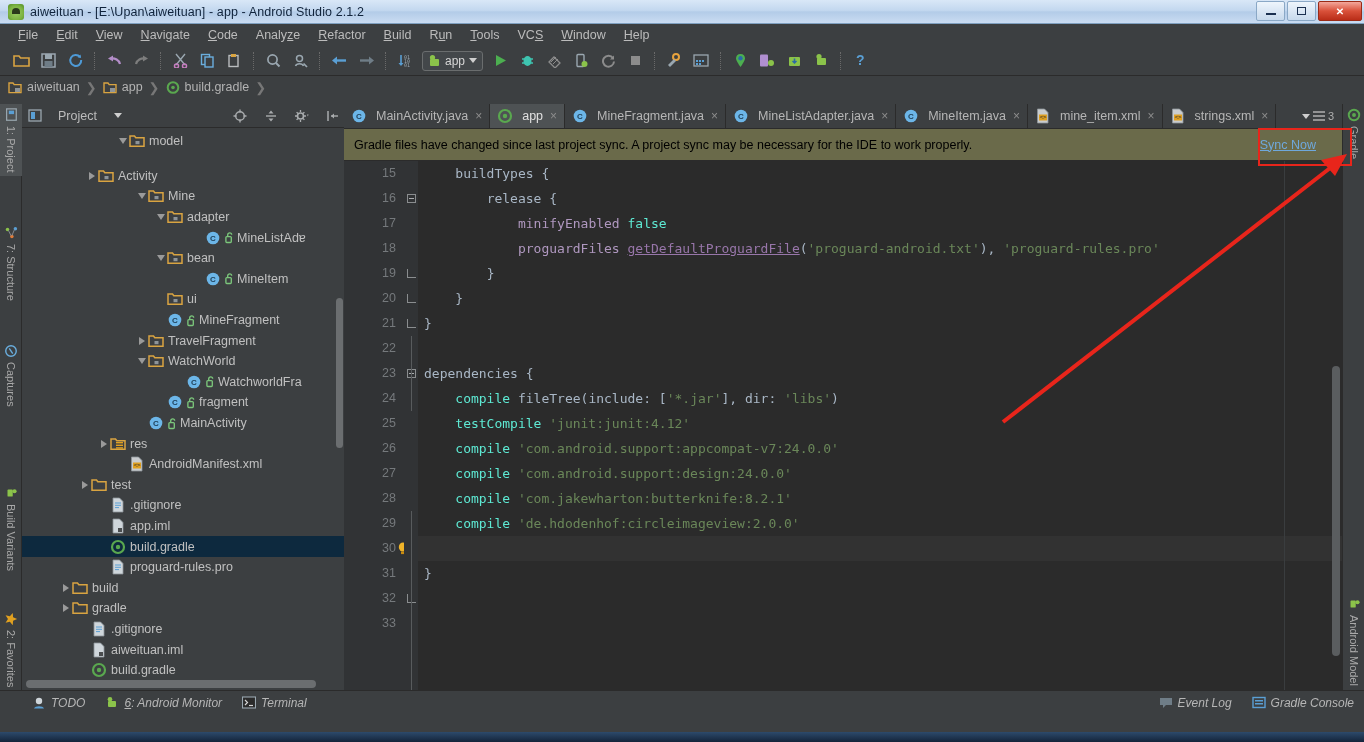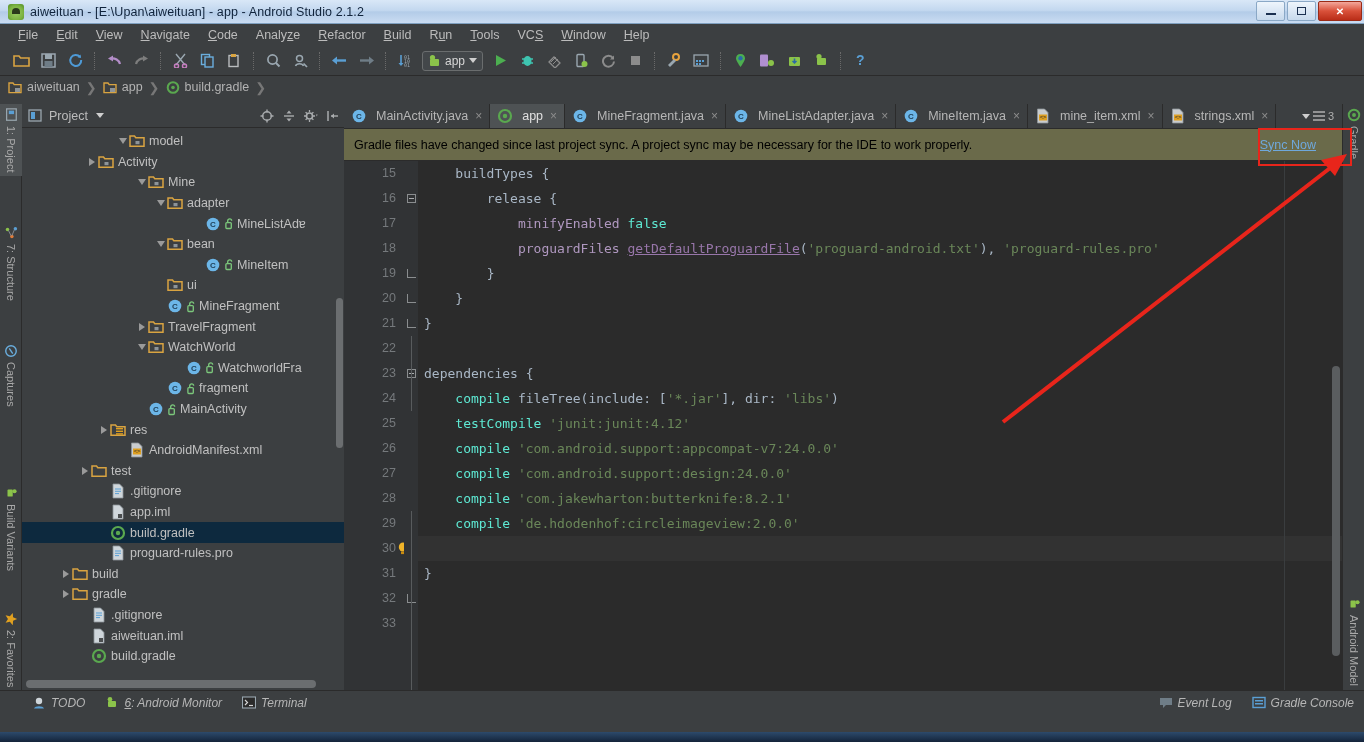--- a/index.html
+++ b/index.html
@@ -73,21 +73,21 @@
     writing-mode:vertical-rl;text-orientation:mixed;
     font-size:11px;color:#a9a9a9;display:flex;align-items:center;gap:4px;
     padding:4px 0;white-space:nowrap;
   }
   .rail-btn.active{background:#4e5254;}
   .ricon{width:14px;height:14px;flex:0 0 auto;transform:rotate(90deg);}
 
   
   .project{width:322px;background:#3c3f41;display:flex;flex-direction:column;flex:0 0 auto;}
   .proj-head{height:24px;display:flex;align-items:center;background:#3c3f41;padding-left:6px;
-             border-bottom:1px solid #2b2b2b;}
+             border-bottom:1px solid #2b2b2b;gap:9px;}
   .proj-head .lbl{color:#bcbcbc;font-size:12.5px;margin-left:6px;}
   .proj-head .sp{flex:1;}
   .ph-btn{width:22px;height:22px;display:flex;align-items:center;justify-content:center;}
   .tree{flex:1;overflow:hidden;background:#3c3f41;position:relative;padding-top:3px;}
   .trow{height:20.6px;display:flex;align-items:center;white-space:nowrap;font-size:12.5px;color:#c0c0c0;padding-right:4px;}
   .trow.sel{background:#0d293e;}
   .twist{width:12px;height:12px;display:flex;align-items:center;justify-content:center;flex:0 0 auto;}
   .tri-r{width:0;height:0;border-top:4px solid transparent;border-bottom:4px solid transparent;border-left:6px solid #9a9a9a;}
   .tri-d{width:0;height:0;border-left:4.5px solid transparent;border-right:4.5px solid transparent;border-top:6px solid #9a9a9a;}
   .ico{width:16px;height:16px;margin-right:4px;flex:0 0 auto;}
@@ -481,21 +481,21 @@
       <div class="trow" style="padding-left: 95px;">
             <span class="twist">
               <span class="tri-d"></span>
             </span>
             <svg class="ico" viewBox="0 0 16 16">
               <path d="M1 3h4.5l1.3 1.8H15v8.5H1z" fill="none" stroke="#d9a441" stroke-width="1.5"></path>
               <rect x="6.5" y="8" width="4" height="3.2" fill="#8d9499"></rect>
             </svg>
             <span>model</span>
           </div>
-          <div class="trow" style="padding-left: 64px;">
+          <div class="trow" style="padding-left: 64px; margin-top: 14px;">
             <span class="twist">
               <span class="tri-r"></span>
             </span>
             <svg class="ico" viewBox="0 0 16 16">
               <path d="M1 3h4.5l1.3 1.8H15v8.5H1z" fill="none" stroke="#d9a441" stroke-width="1.5"></path>
               <rect x="6.5" y="8" width="4" height="3.2" fill="#8d9499"></rect>
             </svg>
             <span>Activity</span>
           </div>
           <div class="trow" style="padding-left: 114px;">

